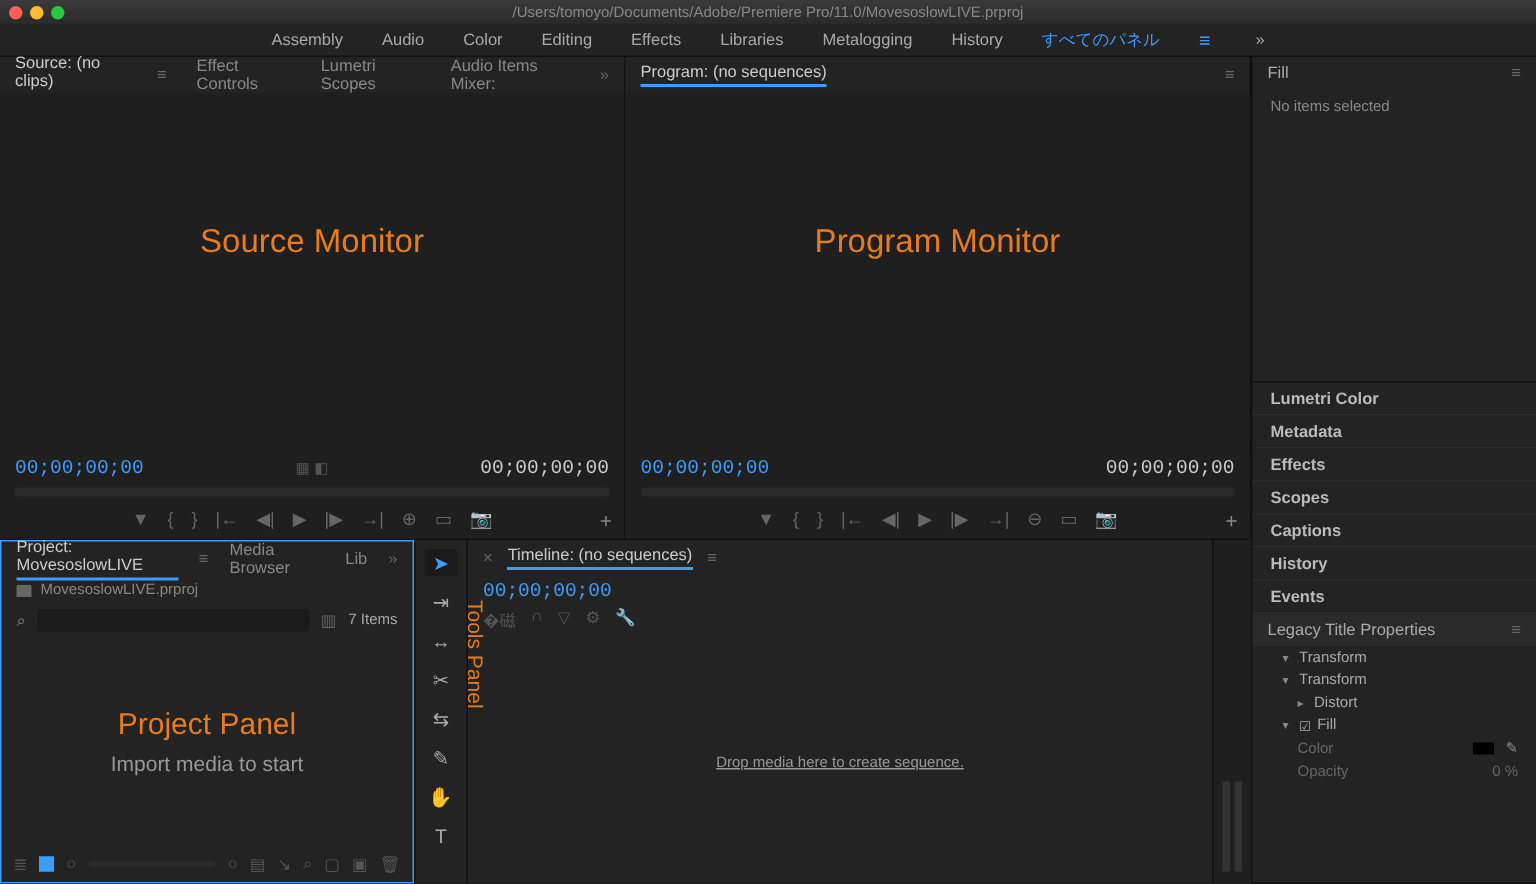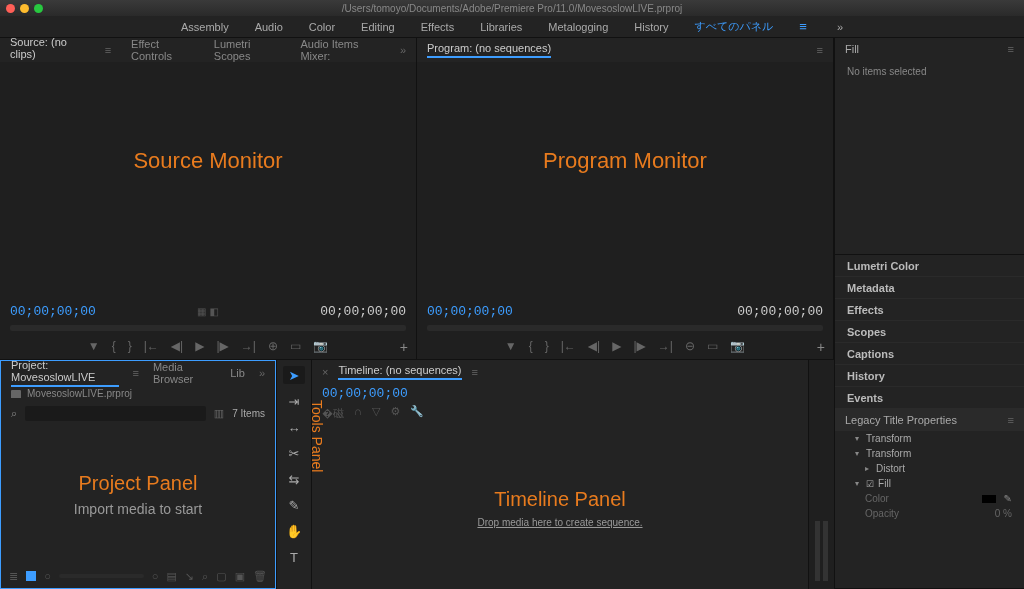--- a/index.html
+++ b/index.html
@@ -247,21 +247,20 @@
             <span class="tc">00;00;00;00</span>
           </div>
           <div class="tlicons" style="padding:2px 10px 6px">
             <span>�磁</span>
             <span>∩</span>
             <span>▽</span>
             <span>⚙</span>
             <span>🔧</span>
           </div>
           <div class="tlbody">
-            <div class="lbl">Timeline Panel</div>
             <div class="hint">Drop media here to create sequence.</div>
           </div>
         </div>
         <div class="audiometer"></div>
       </div>
     </div>
   </div>
 
   <div class="rightcol">
     <div class="rpanel">

